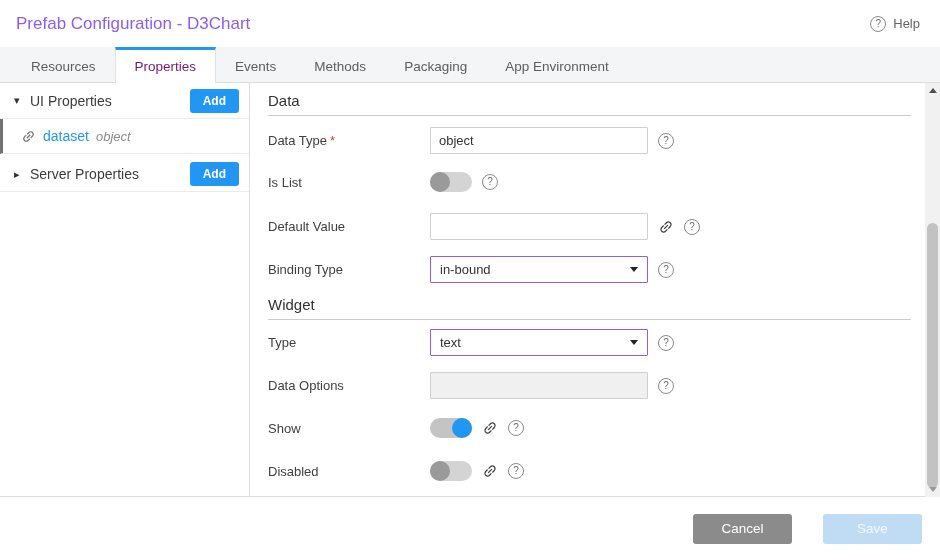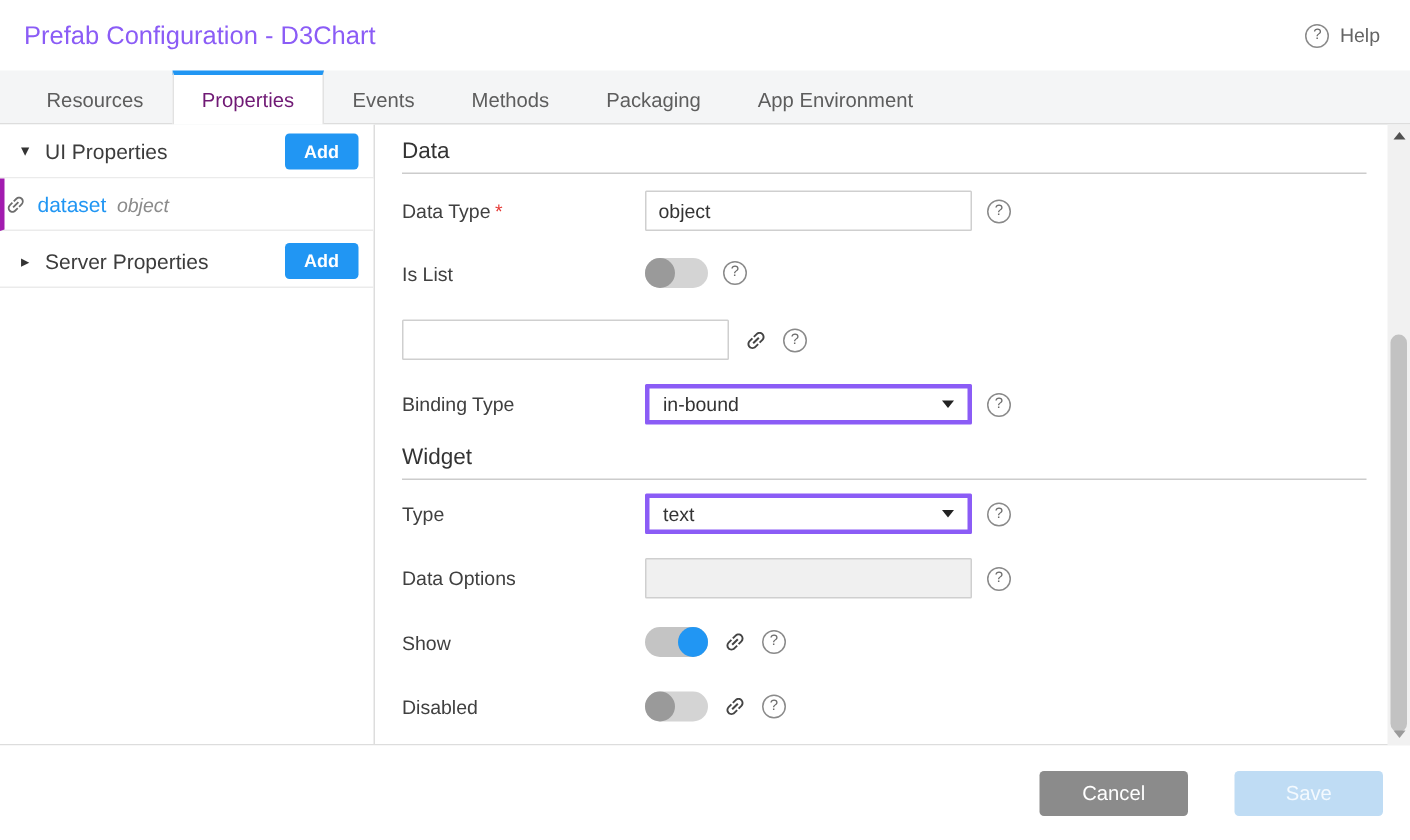--- a/index.html
+++ b/index.html
@@ -23,37 +23,37 @@
     border-left:1px solid #e2e2e2; border-right:1px solid #e2e2e2; margin-bottom:-1px; }
   
   .main { position:absolute; top:83px; left:0; right:0; bottom:63px; display:flex; border-bottom:1px solid #ddd; }
   .sidebar { width:250px; border-right:1px solid #ddd; background:#fff; }
   .side-row { height:36px; display:flex; align-items:center; padding:0 10px 0 14px;
     border-bottom:1px solid #ebebeb; cursor:pointer; }
   .side-row .caret { font-size:11px; color:#333; width:16px; }
   .side-row .grp-label { flex:1; font-size:14px; color:#3c3c3c; }
   .btn-add { background:#2196f3; color:#fff; border:none; border-radius:3px;
     font-size:12px; font-weight:bold; padding:5px 13px; cursor:pointer; font-family:inherit; }
-  .prop-item { height:35px; display:flex; align-items:center; gap:7px; padding-left:0;
-    border-left:3px solid #a21caf; border-bottom:1px solid #ebebeb; background:#fff; cursor:pointer; }
+  .prop-item { height:35px; display:flex; align-items:center; gap:7px; padding-left:18px;
+    border-left:3px solid #737373; border-bottom:1px solid #ebebeb; background:#fff; cursor:pointer; }
   .prop-item .pname { color:#2196f3; font-size:14px; }
   .prop-item .ptype { color:#8b8b8b; font-size:13px; font-style:italic; }
   .srv-row { margin-top:3px; height:35px; }
   
   .content { flex:1; position:relative; padding:0 24px 0 18px; overflow:hidden; }
   .sec-title { margin-top:9px; padding-bottom:6px; border-bottom:1px solid #ccc;
     font-size:15px; color:#333; width:calc(100% - 5px); }
   .frow { display:flex; align-items:center; }
   .frow .lbl { width:162px; font-size:13px; color:#404040; flex:none; }
   .req { color:#e53935; margin-left:3px; }
   .ctl { display:flex; align-items:center; gap:10px; }
   input.txt { width:218px; height:27px; border:1px solid #cfcfcf; border-radius:1px;
     font-family:inherit; font-size:13px; color:#333; padding:0 8px; background:#fff; }
   input.txt:disabled { background:#f0f0f0; }
-  .select { width:218px; height:27px; border:3px solid #8b5cf6; border-radius:1px;
+  .select { width:218px; height:27px; border:1px solid #8b5cf6; border-radius:1px;
     display:flex; align-items:center; justify-content:space-between; padding:0 9px;
     font-size:13px; color:#333; cursor:pointer; background:#fff; }
   .dd-arrow { width:0; height:0; border-left:4px solid transparent; border-right:4px solid transparent;
     border-top:5px solid #222; }
   
   .toggle { width:42px; height:20px; border-radius:10px; background:#d4d4d4; position:relative; cursor:pointer; flex:none; }
   .toggle .knob { width:20px; height:20px; border-radius:50%; background:#9a9a9a; position:absolute; left:0; top:0; }
   .toggle.on { background:#c4c4c4; }
   .toggle.on .knob { background:#2196f3; left:22px; }
   .bind-ic { display:inline-flex; cursor:pointer; }
@@ -134,20 +134,21 @@
       <span class="lbl">Is List</span>
       <span class="ctl">
         <span class="toggle">
             <span class="knob"></span>
           </span>
         <span class="qmark">?</span>
       </span>
     </div>
 
     <div class="frow mt21">
+      <span class="lbl">Default Value</span>
       <span class="ctl">
         <input class="txt" type="text" value="" style="">
         <span class="bind-ic">
           <svg width="16" height="16" viewBox="0 0 24 24">
               <path fill="#444" transform="rotate(-45 12 12)" d="M3.9,12c0-1.71,1.39-3.1,3.1-3.1h4V7H7c-2.76,0-5,2.24-5,5s2.24,5,5,5h4v-1.9H7C5.29,15.1,3.9,13.71,3.9,12z M8,13h8v-2H8V13z M17,7h-4v1.9h4c1.71,0,3.1,1.39,3.1,3.1s-1.39,3.1-3.1,3.1h-4V17h4c2.76,0,5-2.24,5-5S19.76,7,17,7z"></path>
             </svg>
         </span>
         <span class="qmark">?</span>
       </span>
     </div>

